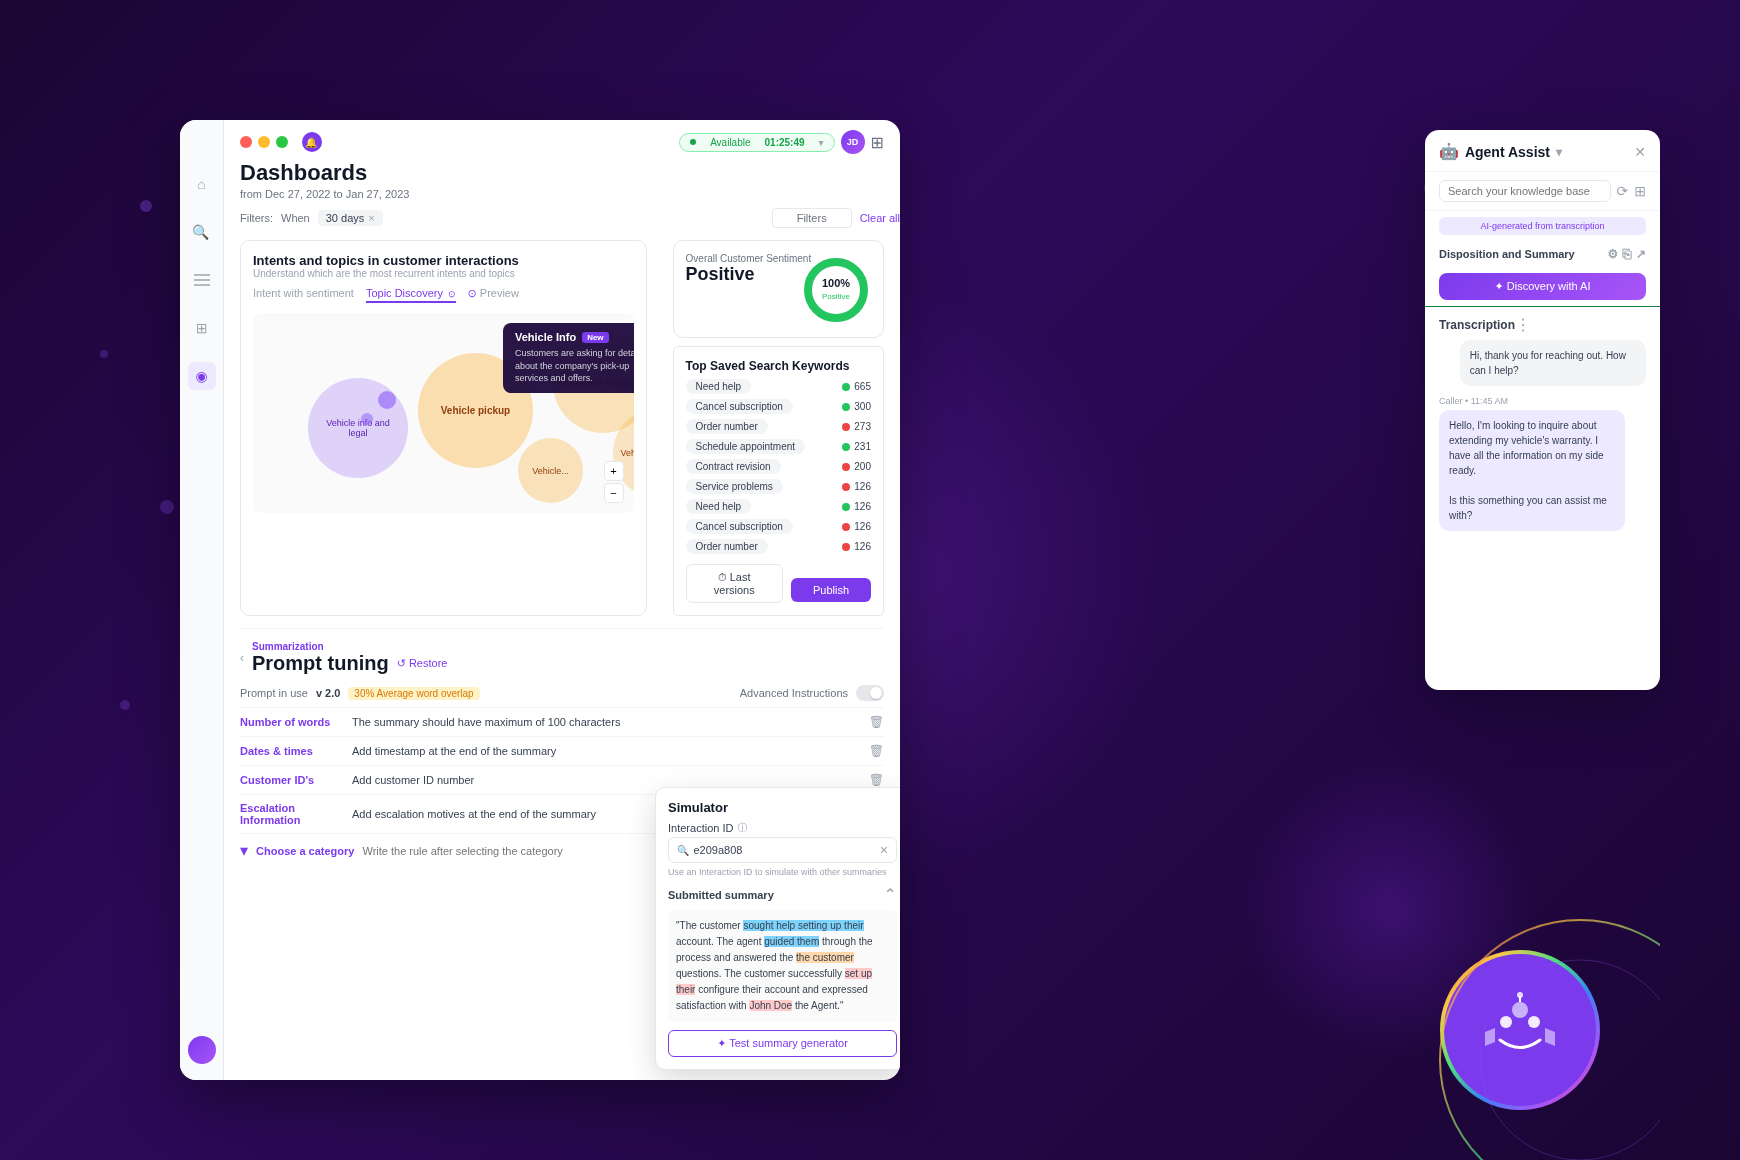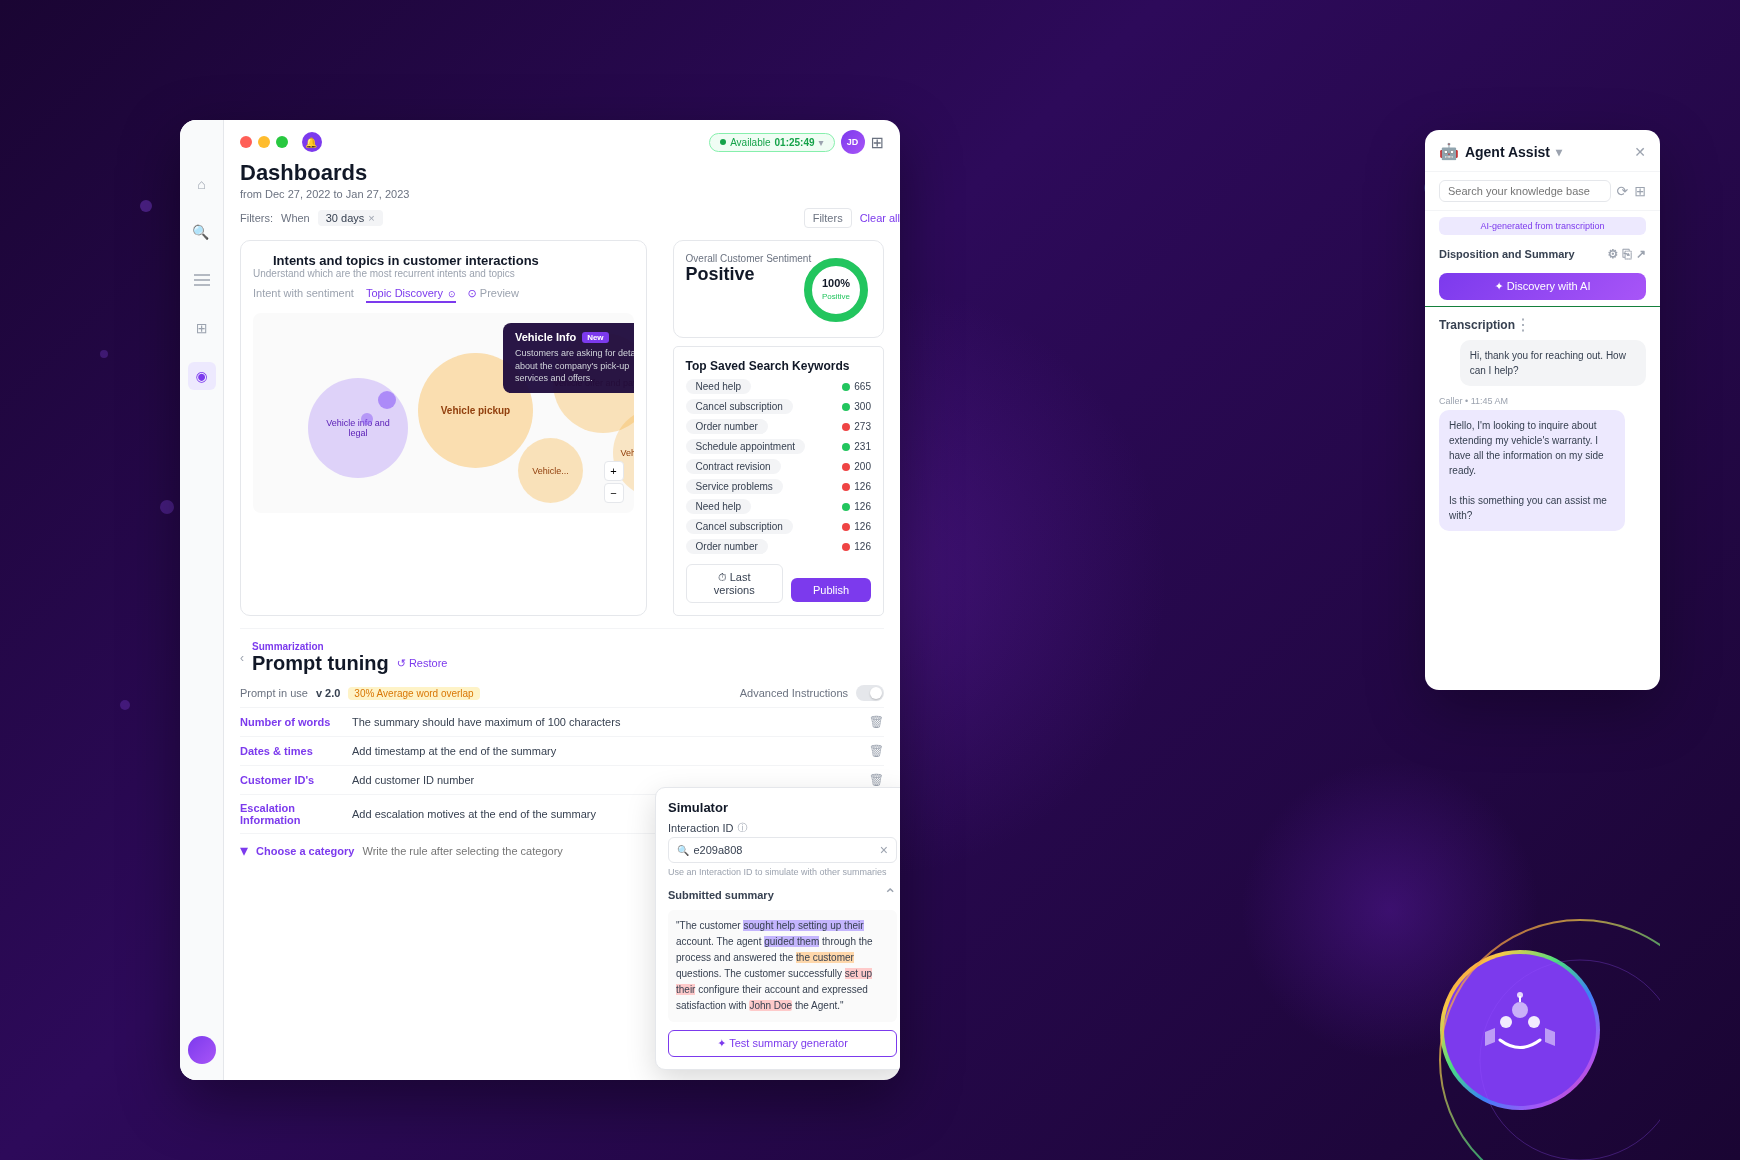--- a/index.html
+++ b/index.html
@@ -64,21 +64,21 @@
       display: flex; align-items: center; justify-content: center;
       font-size: 10px; color: white;
     }
     .status-pill {
       background: #f0fdf4;
       border: 1px solid #86efac;
       border-radius: 20px;
       padding: 3px 10px;
       font-size: 10px;
       color: #16a34a;
-      display: flex; align-items: center; gap: 4px;
+      display: flex; align-items: center; gap: 14px;
     }
     .status-dot { width: 6px; height: 6px; border-radius: 50%; background: #16a34a; }
     .avatar-circle {
       width: 24px; height: 24px; border-radius: 50%;
       background: linear-gradient(135deg, #7c3aed, #a855f7);
       display: flex; align-items: center; justify-content: center;
       font-size: 9px; color: white; font-weight: bold;
     }
 
     
@@ -132,21 +132,21 @@
       display: flex; align-items: center; gap: 4px;
     }
     .filter-x { color: #9ca3af; cursor: pointer; }
     .filter-btn {
       margin-left: auto;
       font-size: 11px;
       color: #6b7280;
       border: 1px solid #e5e7eb;
       background: white;
       border-radius: 4px;
-      padding: 3px 8px;
+      padding: 3px 24px;
       cursor: pointer;
     }
     .clear-btn {
       font-size: 11px;
       color: #7c3aed;
       cursor: pointer;
       background: none;
       border: none;
     }
 
@@ -306,21 +306,21 @@
       background: transparent;
     }
     .add-rule-btn {
       font-size: 11px;
       color: #7c3aed;
       cursor: pointer;
       background: none;
       border: none;
       display: flex; align-items: center; gap: 4px;
     }
-    .highlight-yellow { background: #c4b5fd; margin-top: 29px; }
+    .highlight-yellow { background: #7dd3fc; margin-top: 29px; }
     .highlight-orange { background: #fed7aa; }
     .test-btn {
       width: 100%;
       background: white;
       border: 1px solid #7c3aed;
       border-radius: 6px;
       padding: 6px;
       font-size: 11px;
       color: #7c3aed;
       cursor: pointer;
@@ -612,21 +612,21 @@
           <span>30 days</span>
           <span class="filter-x">×</span>
         </div>
         <div style="flex:1;"></div>
         <button class="filter-btn">Filters</button>
         <button class="clear-btn">Clear all</button>
       </div>
 
       <div style="display:flex;gap:10px;margin-right:16px;">
         <div class="chart-section" style="flex:1.8;">
-          <div style="font-size:13px;font-weight:600;color:#111827;margin-left:20px;">Intents and topics in customer interactions</div>
+          <div style="font-size:13px;font-weight:600;color:#111827;">Intents and topics in customer interactions</div>
           <div style="font-size:10px;color:#9ca3af;margin-bottom:8px;">Understand which are the most recurrent intents and topics</div>
           <div class="chart-tabs">
             <div class="chart-tab">Intent with sentiment</div>
             <div class="chart-tab active">
               Topic Discovery
               <span style="font-size:9px;color:#7c3aed;margin-left:2px;">⊙</span>
             </div>
             <div class="chart-tab">
               <span style="color:#7c3aed;">⊙</span> Preview
             </div>

